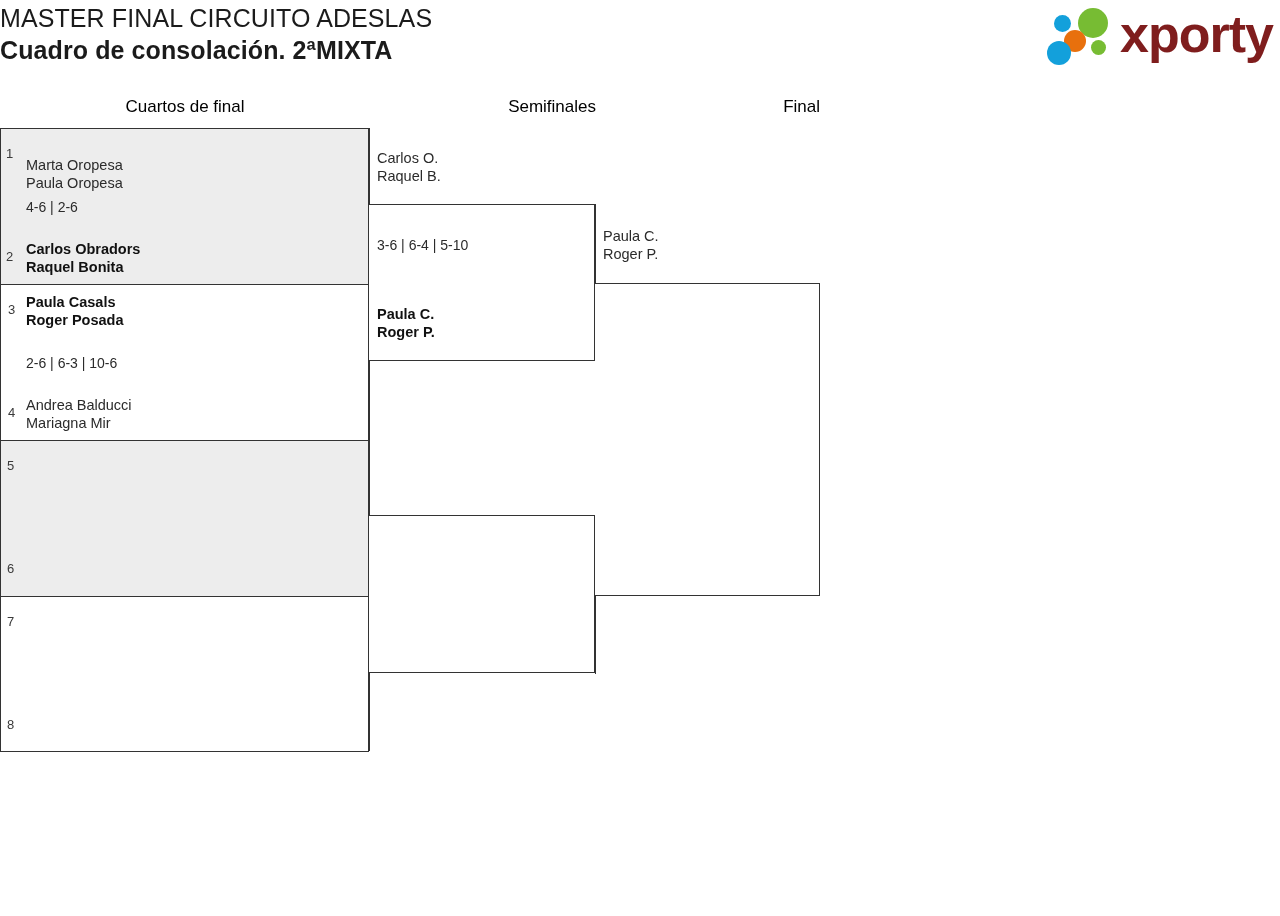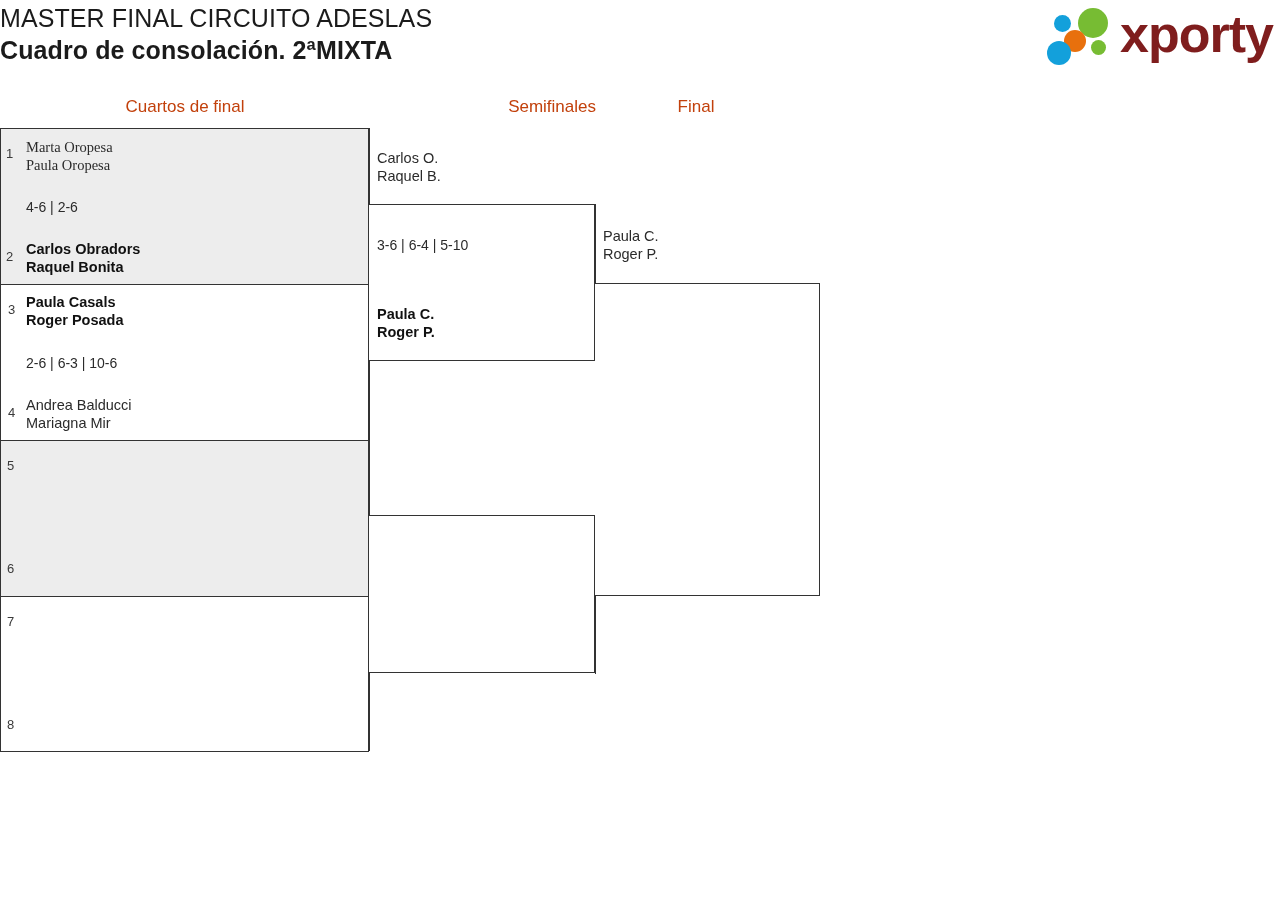--- a/index.html
+++ b/index.html
@@ -75,26 +75,26 @@
     color: #7f1d1d;
     letter-spacing: -1px;
   }
 
   
   .round-heading {
     position: absolute;
     font-size: 17px;
     line-height: 22px;
     font-weight: 400;
-    color: #c2410c;
+    color: #000000;
     white-space: nowrap;
   }
   #round-heading-0 { left: 0px;   top: 96px; width: 370px; text-align: center; }
   #round-heading-1 { left: 370px; top: 96px; width: 226px; text-align: right; }
-  #round-heading-2 { left: 584px; top: 96px; width: 224px; text-align: center; }
+  #round-heading-2 { left: 596px; top: 96px; width: 224px; text-align: right; }
 
   
   #bracket {
     position: absolute;
     left: 0;
     top: 0;
     width: 1280px;
     height: 916px;
   }
 
@@ -180,21 +180,21 @@
 <div class="round-heading" id="round-heading-2">Final</div>
 
 <div id="bracket">
 
   <div class="r1-match shaded" style="top:128px;"></div>
   <div class="r1-match" style="top:284px;"></div>
   <div class="r1-match shaded" style="top:440px;"></div>
   <div class="r1-match last" style="top:596px;"></div>
 
   <div class="seed" style="left:6px; top:146px;">1</div>
-  <div class="player-pair" style="left:26px; top:138px;font-family:Liberation Serif, serif;">
+  <div class="player-pair" style="left:26px; top:156px;">
     <div>Marta Oropesa</div>
     <div>Paula Oropesa</div>
   </div>
   <div class="score" style="left:26px; top:198px; width:317px;">4-6 | 2-6</div>
   <div class="seed" style="left:6px; top:249px;">2</div>
   <div class="player-pair winner" style="left:26px; top:240px;">
     <div>Carlos Obradors</div>
     <div>Raquel Bonita</div>
   </div>
 

